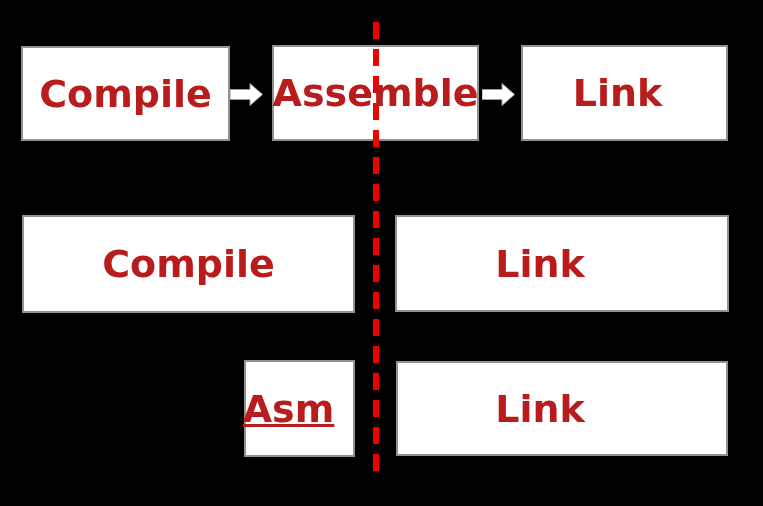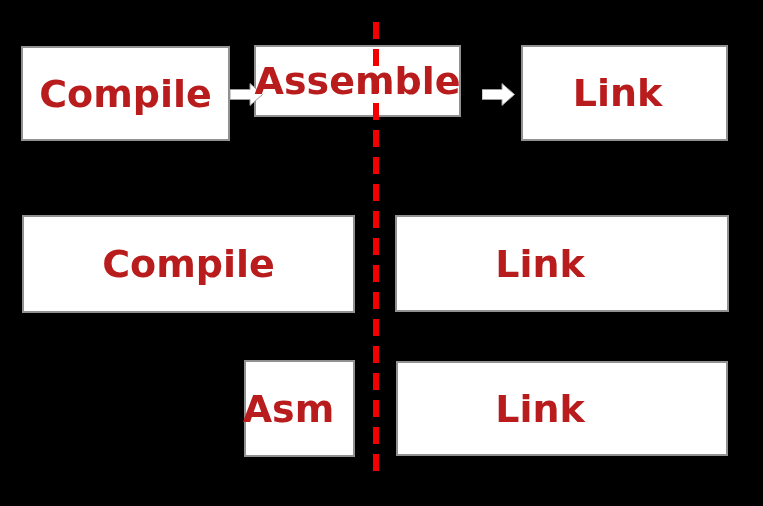--- a/index.html
+++ b/index.html
@@ -28,27 +28,27 @@
     color: #b91c1c;
     letter-spacing: 0px;
   }
   .pbox .lbl {
     position: relative;
     z-index: 2; 
     white-space: nowrap;
   }
   
   .box-compile-top  { left: 21px;  top: 46px;  width: 209px; height: 95px; }
-  .box-assemble-top { left: 254px; top: 45px;  width: 207px; height: 72px; justify-content: center; }
+  .box-assemble-top { left: 272px; top: 45px;  width: 207px; height: 96px; justify-content: center; }
   .box-link-top     { left: 521px; top: 45px;  width: 207px; height: 96px; padding-right: 14px; }
   
   .box-compile-mid  { left: 22px;  top: 215px; width: 333px; height: 98px; }
   .box-link-mid     { left: 395px; top: 215px; width: 334px; height: 97px; padding-right: 44px; }
   
-  .box-asm-bottom   { left: 244px; top: 360px; width: 111px; height: 97px; padding-right: 22px; }
+  .box-asm-bottom   { left: 244px; top: 360px; width: 111px; height: 97px; padding-right: 22px; text-decoration: underline; }
   .box-link-bottom  { left: 396px; top: 361px; width: 332px; height: 95px; padding-right: 44px; }
 
   .divider {
     position: absolute;
     left: 373px;
     top: 22px;
     width: 6px;
     height: 458px;
     z-index: 1; 
     background: repeating-linear-gradient(

